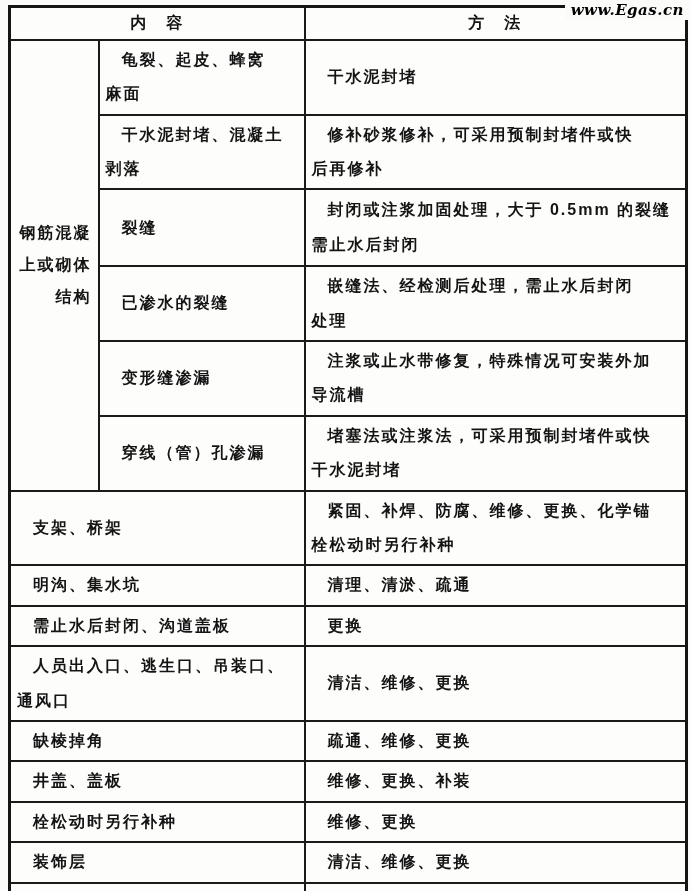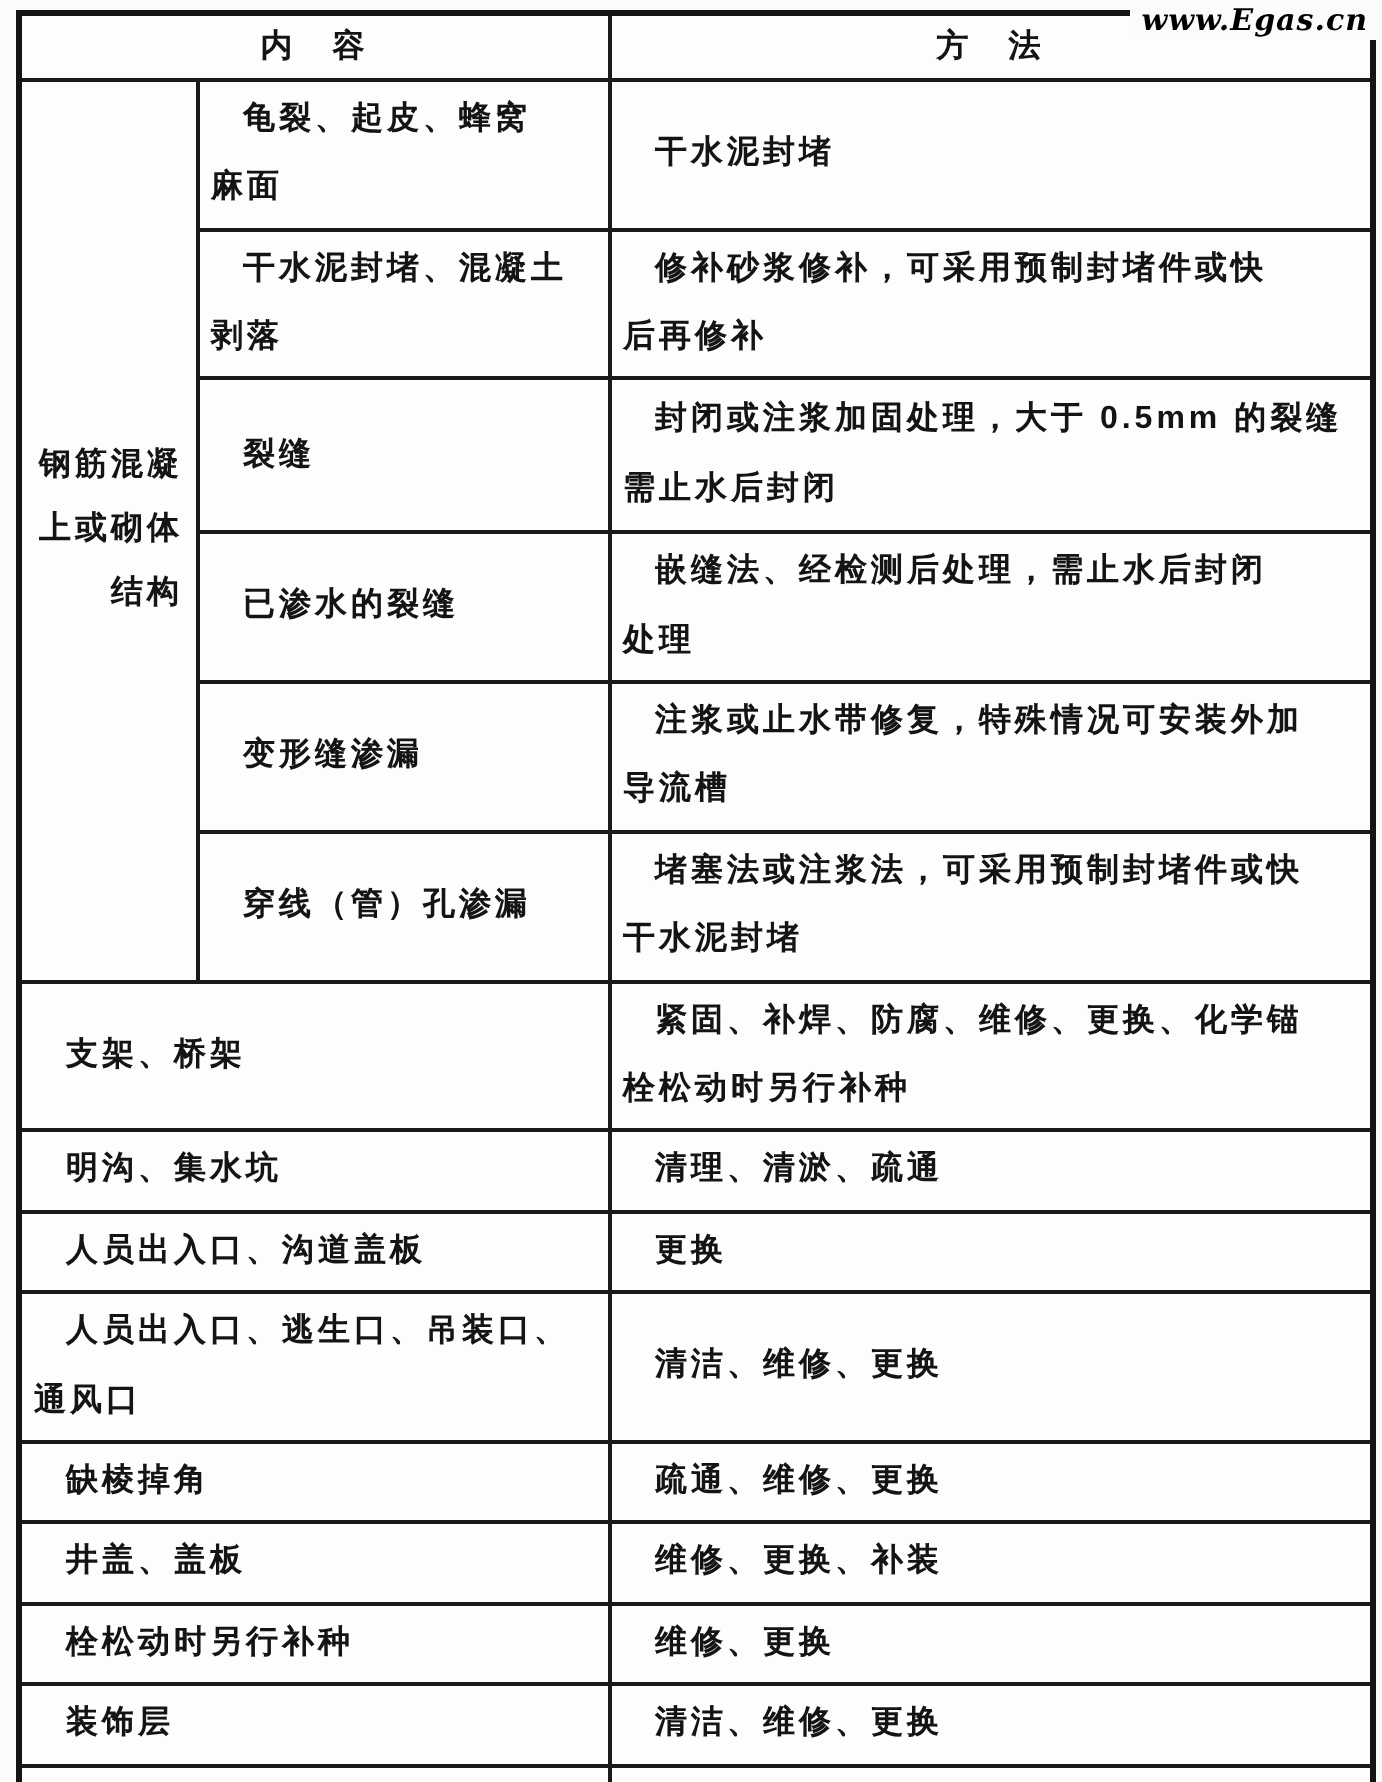--- a/index.html
+++ b/index.html
@@ -121,21 +121,21 @@
   <tr style="height:70px">
     <td class="cell-content" colspan="2">支架、桥架</td>
     <td class="cell-method">紧固、补焊、防腐、维修、更换、化学锚
 栓松动时另行补种</td>
   </tr>
   <tr style="height:40px">
     <td class="cell-content" colspan="2">明沟、集水坑</td>
     <td class="cell-method">清理、清淤、疏通</td>
   </tr>
   <tr style="height:40px">
-    <td class="cell-content" colspan="2">人员出入口、沟道盖板</td>
+    <td class="cell-content" colspan="2">需止水后封闭、沟道盖板</td>
     <td class="cell-method">更换</td>
   </tr>
   <tr style="height:73px">
     <td class="cell-content" colspan="2">人员出入口、逃生口、吊装口、
 通风口</td>
     <td class="cell-method">清洁、维修、更换</td>
   </tr>
   <tr style="height:36px">
     <td class="cell-content" colspan="2">缺棱掉角</td>
     <td class="cell-method">疏通、维修、更换</td>

